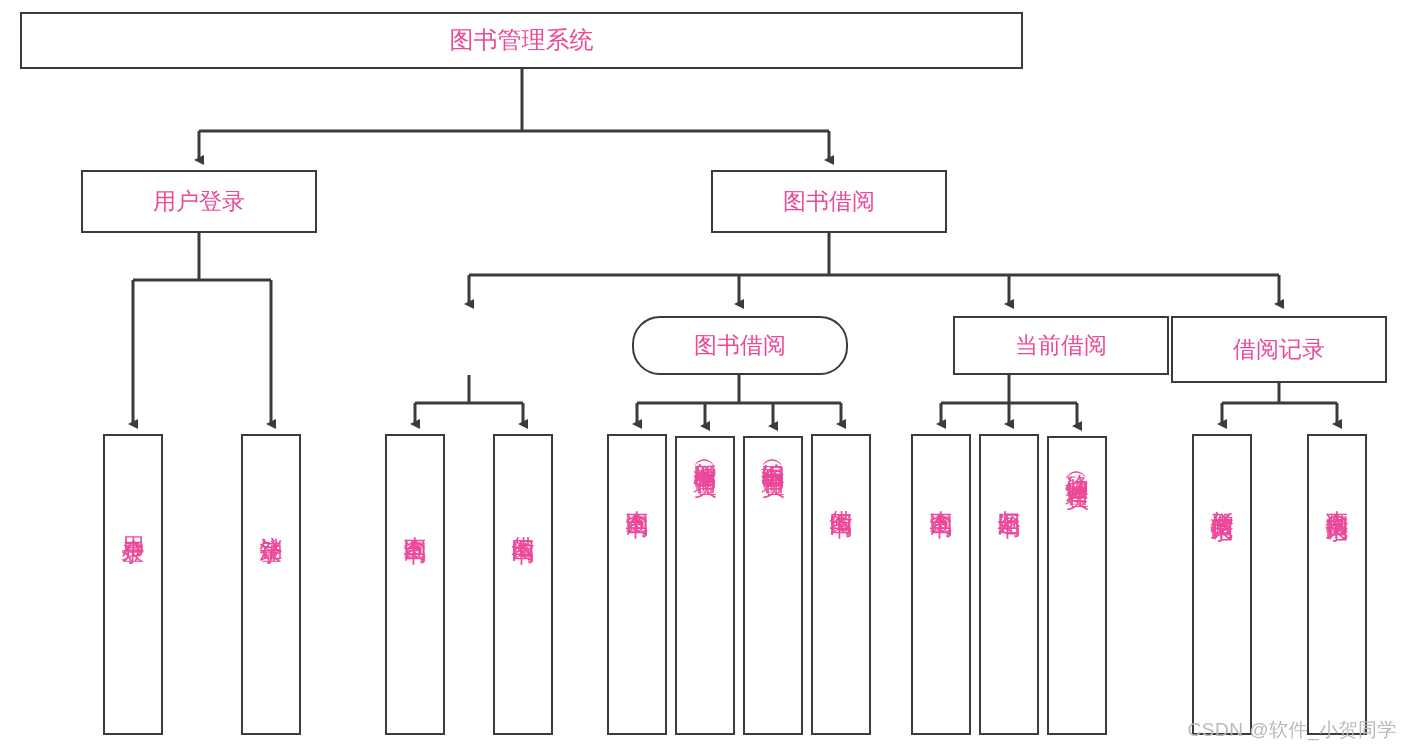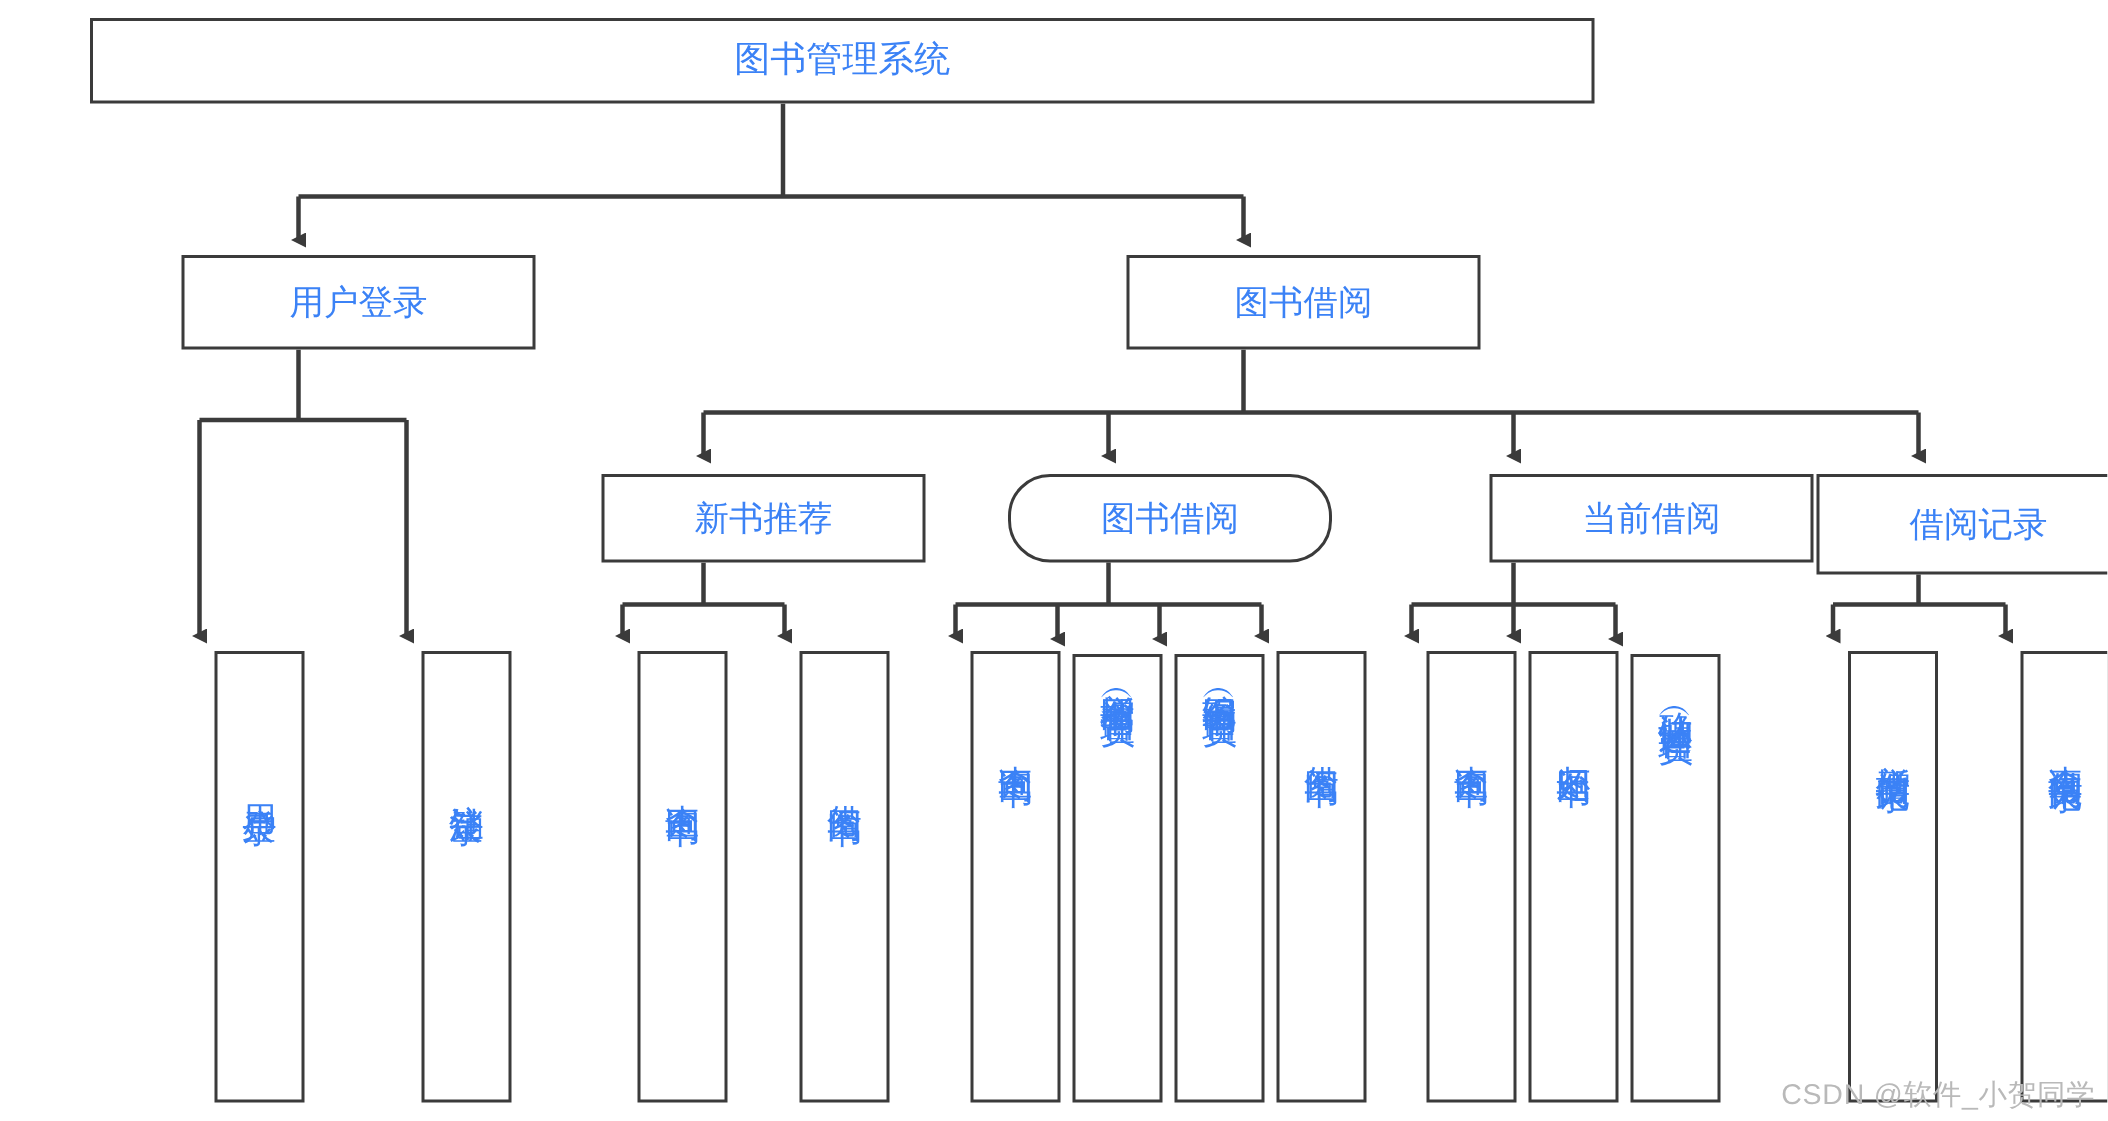--- a/index.html
+++ b/index.html
@@ -26,23 +26,22 @@
     pointer-events: none;
   }
   .node {
     position: absolute;
     box-sizing: border-box;
     background: #ffffff;
     border: 2px solid #3b3b3b;
     display: flex;
     align-items: center;
     justify-content: center;
-    color: #3b82f6;
+    color: #ec4899;
     line-height: 1.18;
-    margin-left: 40px;
   }
   .node .label {
     display: block;
     text-align: center;
     white-space: pre;
   }
   .node.h {
     font-size: 23px;
   }
   .node.root {
@@ -141,23 +140,20 @@
     <span class="label">图书管理系统</span>
   </div>
 
   <div class="node h" style="left:81px;top:170px;width:236px;height:63px;">
     <span class="label">用户登录</span>
   </div>
   <div class="node h" style="left:711px;top:170px;width:236px;height:63px;">
     <span class="label">图书借阅</span>
   </div>
 
-  <div class="node h" style="left:361px;top:316px;width:216px;height:59px;">
-    <span class="label">新书推荐</span>
-  </div>
   <div class="node h" style="left:632px;top:316px;width:216px;height:59px;border-radius:28px;">
     <span class="label">图书借阅</span>
   </div>
   <div class="node h" style="left:953px;top:316px;width:216px;height:59px;">
     <span class="label">当前借阅</span>
   </div>
   <div class="node h" style="left:1171px;top:316px;width:216px;height:67px;">
     <span class="label">借阅记录</span>
   </div>
 

